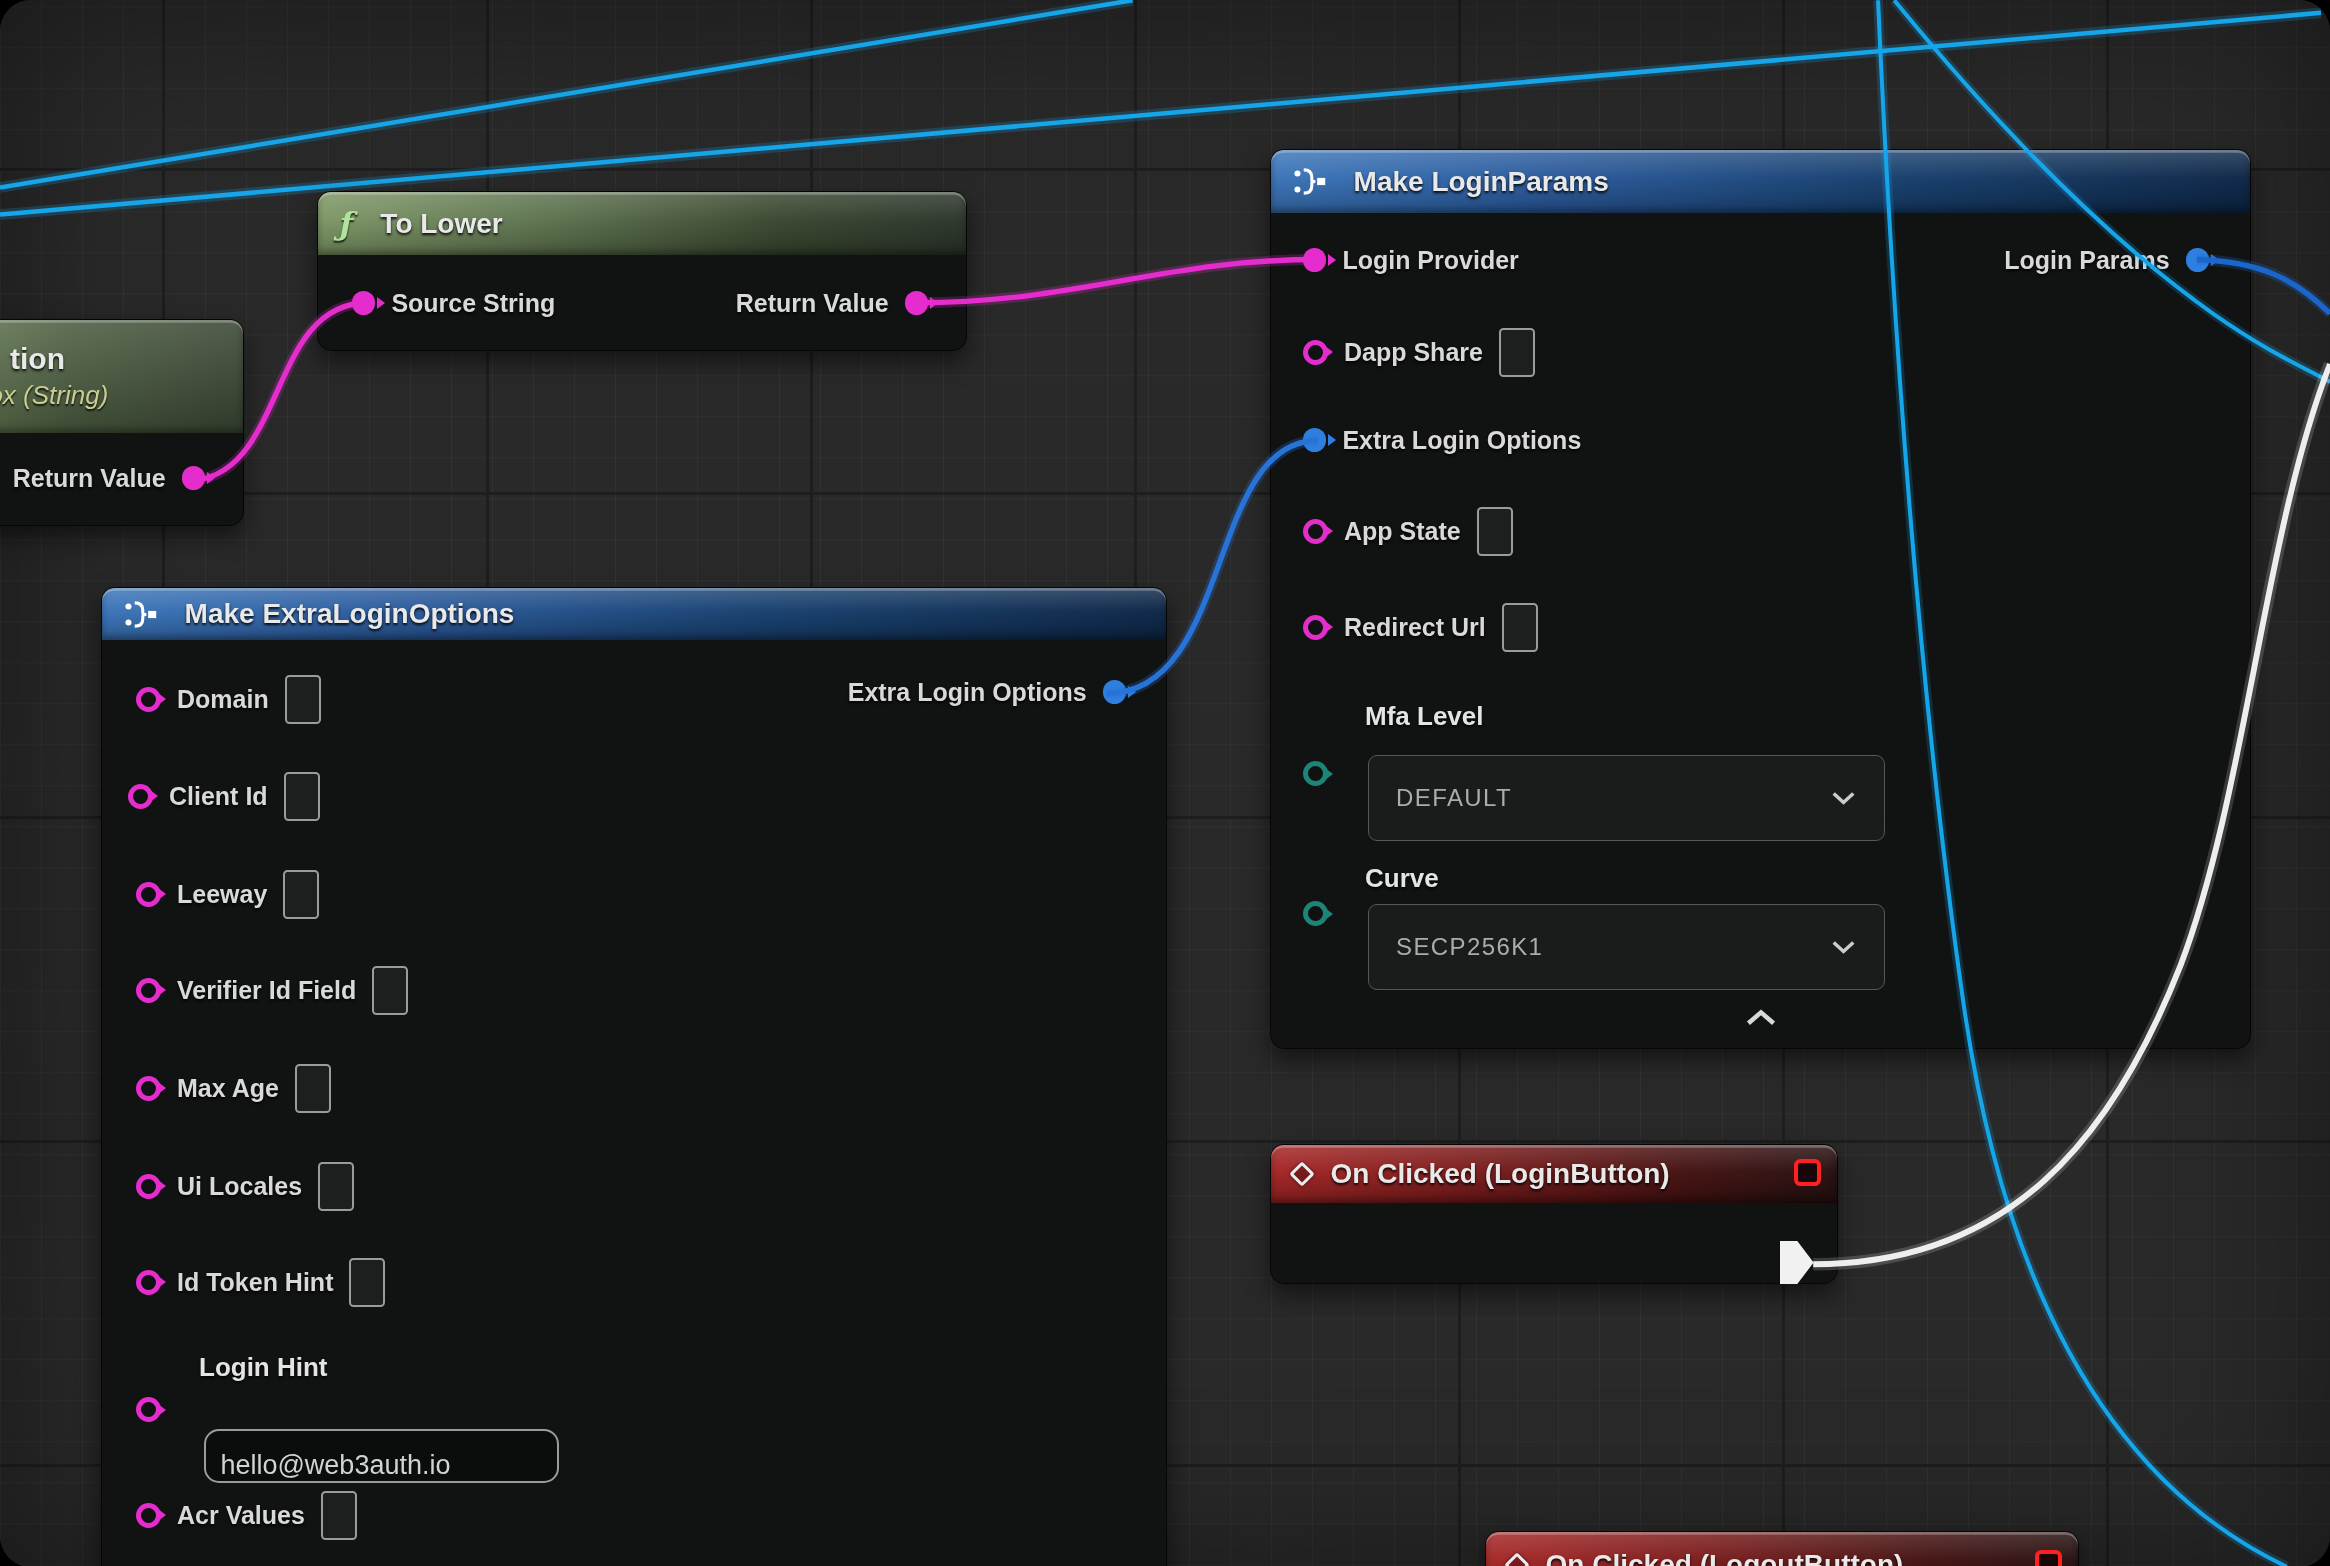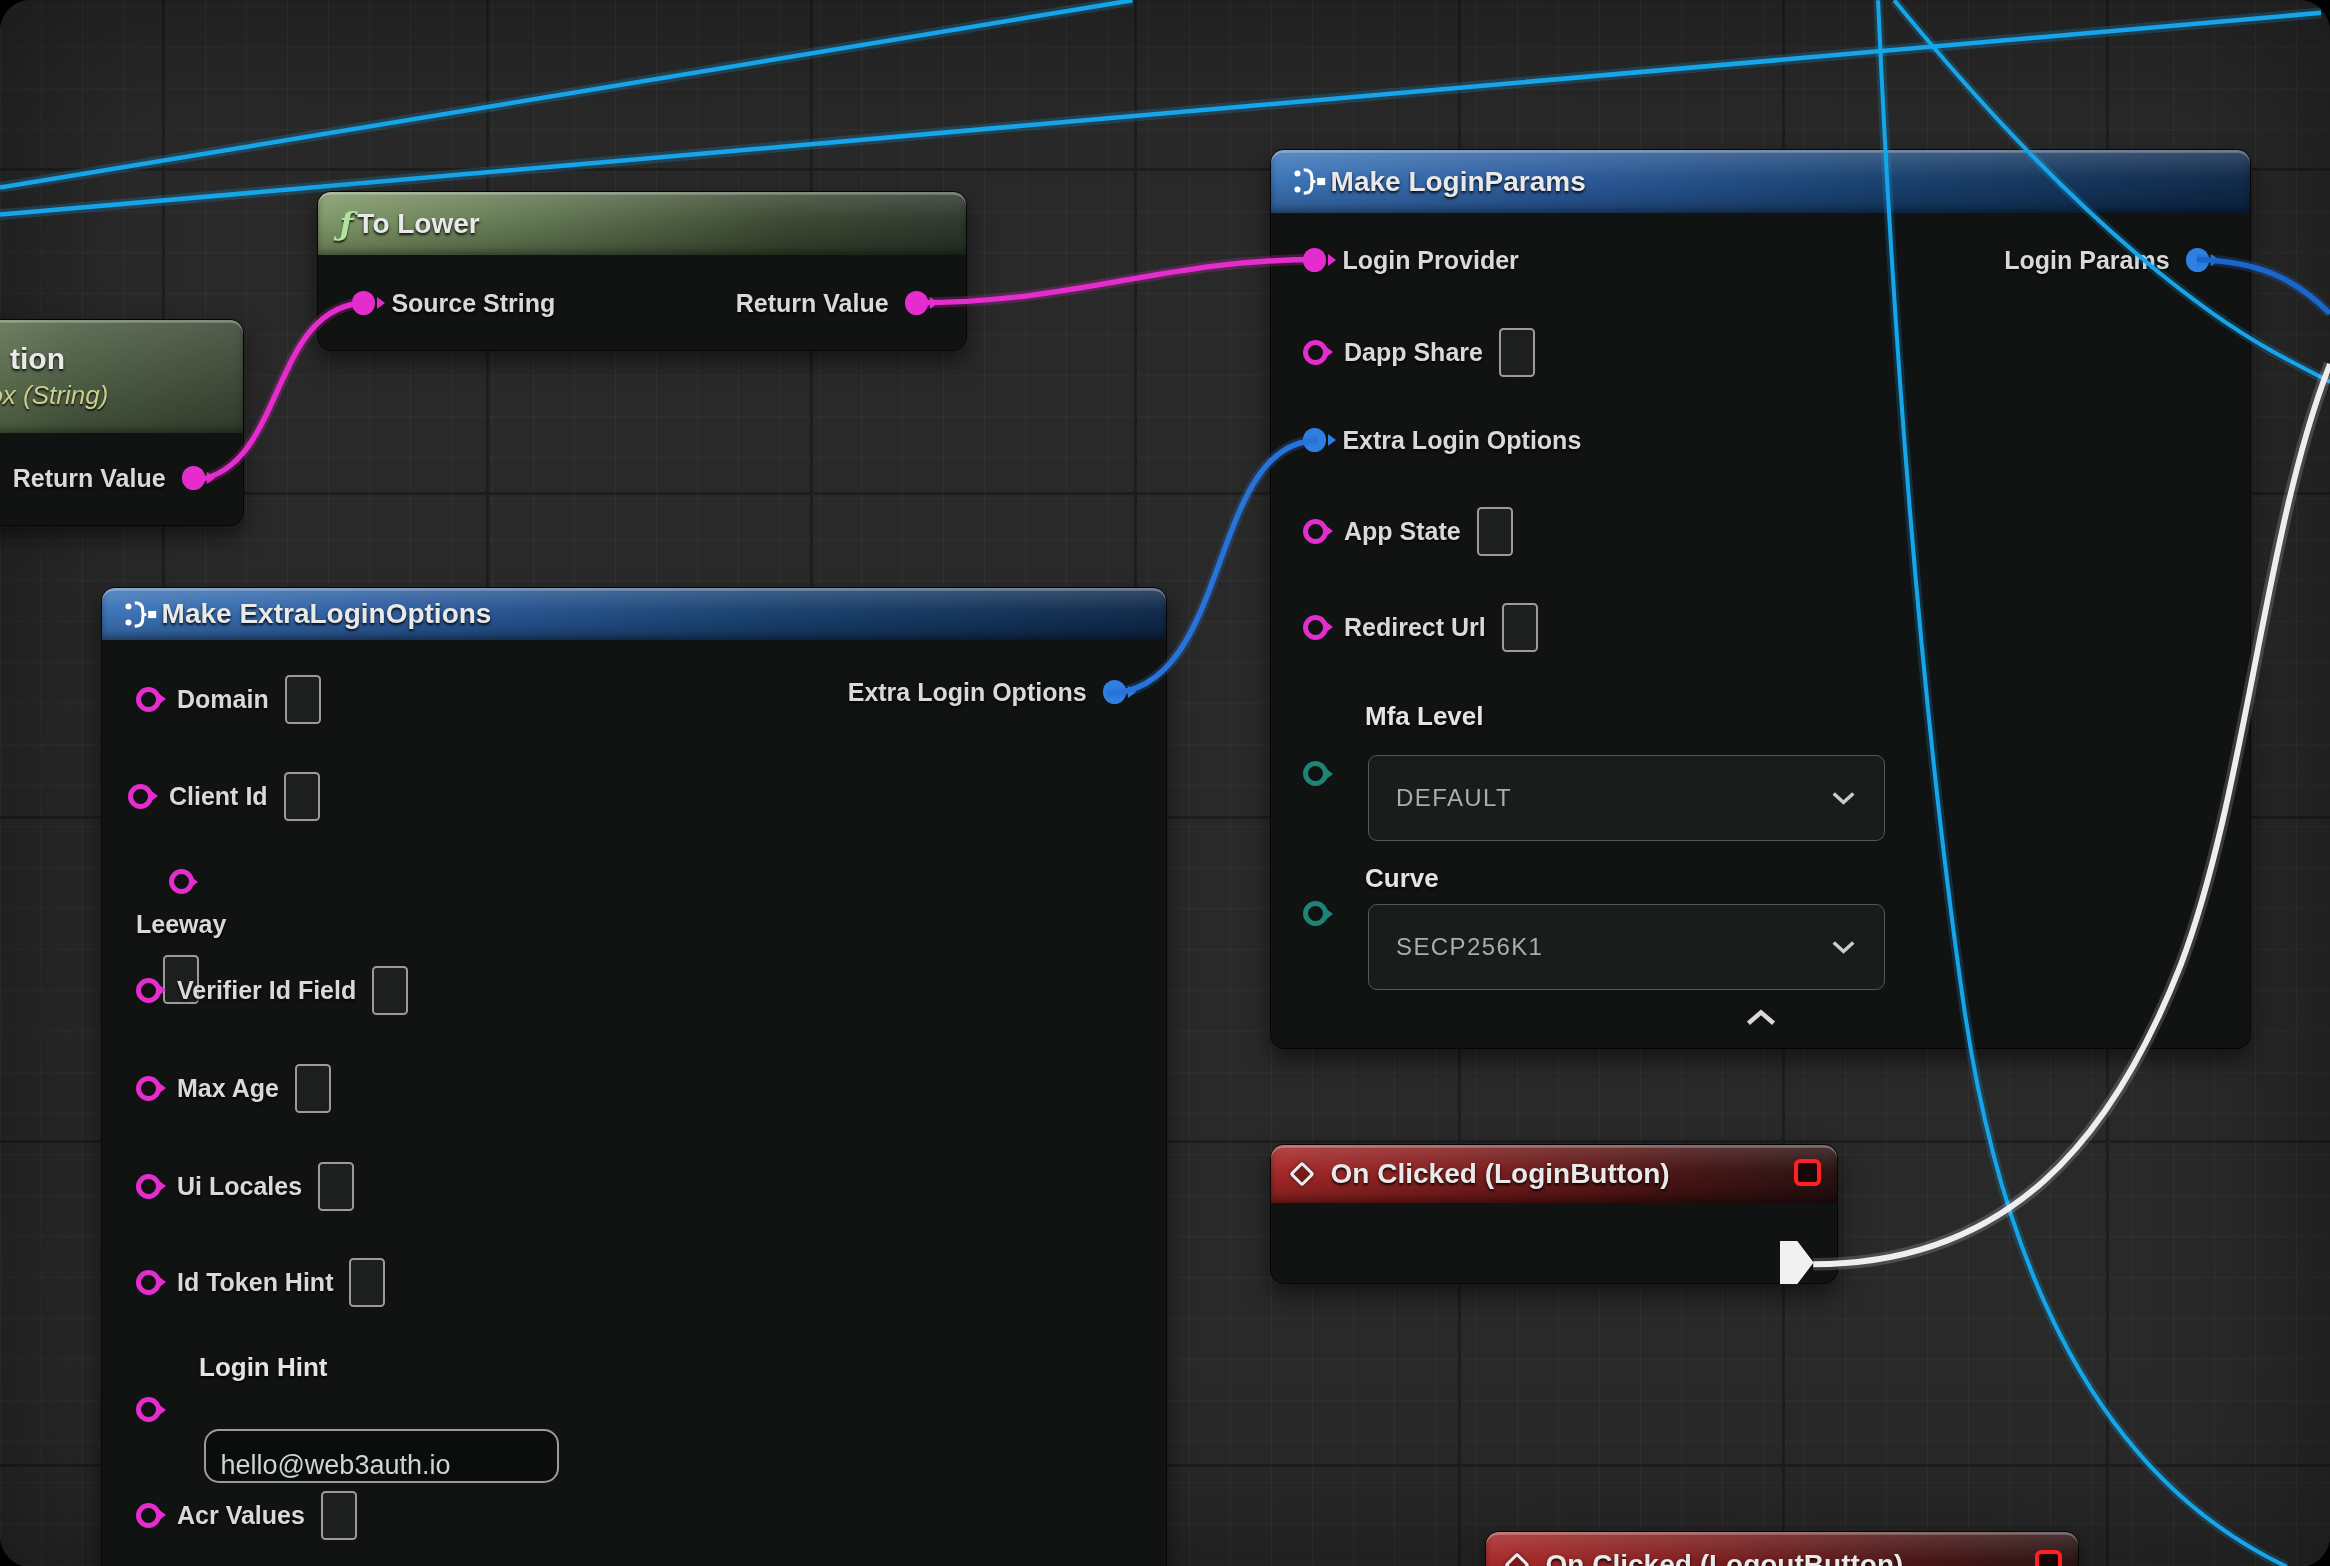--- a/index.html
+++ b/index.html
@@ -18,21 +18,21 @@
   }
   .vignette{position:absolute;inset:0;pointer-events:none;border-radius:31px;
     box-shadow:inset 0 0 162px rgba(0,0,0,0.45);}
   svg.wires{position:absolute;inset:0;pointer-events:none;}
   .under{z-index:1;} .nodes{z-index:2;} .over{z-index:3;}
   .nodes{position:absolute;inset:0;}
 
   
   .node{position:absolute;background:rgba(17,19,19,0.96);border:1.8px solid rgba(5,5,5,0.9);
         border-radius:14.4px;box-shadow:0 10.8px 23.4px rgba(0,0,0,0.5);}
-  .nhead{position:relative;display:flex;align-items:center;gap:4px;padding:0 21.6px;
+  .nhead{position:relative;display:flex;align-items:center;gap:27px;padding:0 21.6px;
          border-radius:12.6px 12.6px 0 0;overflow:hidden;
          box-shadow:inset 0 2.7px 0 rgba(255,255,255,0.28), inset 0 -3.6px 7.2px rgba(0,0,0,0.35);}
   .ntitle{font-size:28px;font-weight:700;color:#e9e9e9;white-space:nowrap;
           text-shadow:0 1.8px 2.7px rgba(0,0,0,0.9);}
   .head-blue{background:linear-gradient(180deg,rgba(255,255,255,0.18),rgba(255,255,255,0.02) 45%,rgba(0,0,0,0.22)),
              linear-gradient(90deg,#3a74b8 0%,#2a5a9c 28%,#17406f 62%,#0d2748 100%);}
   .head-green{background:linear-gradient(180deg,rgba(255,255,255,0.16),rgba(255,255,255,0.02) 45%,rgba(0,0,0,0.22)),
               linear-gradient(90deg,#7e9766 0%,#5a6f4c 38%,#39462f 72%,#2b352a 100%);}
   .head-green-dark{background:linear-gradient(180deg,rgba(255,255,255,0.12),rgba(0,0,0,0.2)),
               linear-gradient(90deg,#6a8257 0%,#4c5e41 45%,#3a4733 100%);}
@@ -142,21 +142,21 @@
      <div class="row" style="top:86px;left:34px;">
        <span class="pin hollow c-str"></span>
        <span class="plabel">Domain</span>
        <span class="vbox"></span>
      </div>
      <div class="row" style="top:183px;left:26px;">
        <span class="pin hollow c-str"></span>
        <span class="plabel">Client Id</span>
        <span class="vbox"></span>
      </div>
-     <div class="row" style="top:281px;left:34px;flex-direction:column;">
+     <div class="row" style="top:281px;left:34px;">
        <span class="pin hollow c-str"></span>
        <span class="plabel">Leeway</span>
        <span class="vbox"></span>
      </div>
      <div class="row" style="top:377px;left:34px;text-align:right;">
        <span class="pin hollow c-str"></span>
        <span class="plabel">Verifier Id Field</span>
        <span class="vbox"></span>
      </div>
      <div class="row" style="top:475px;left:34px;">

